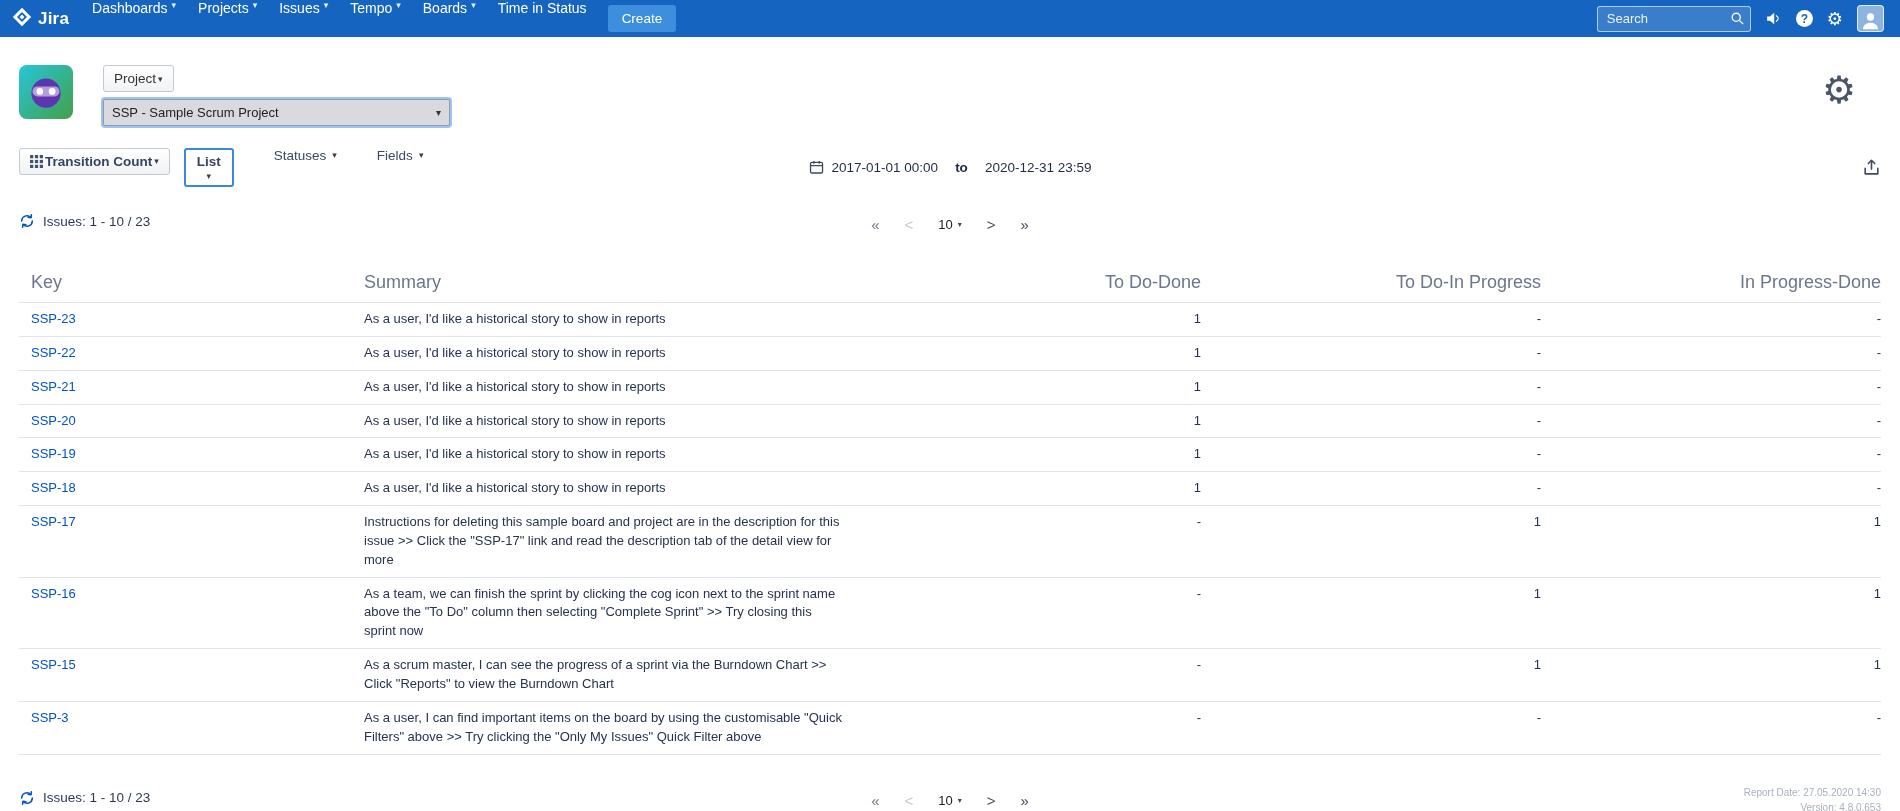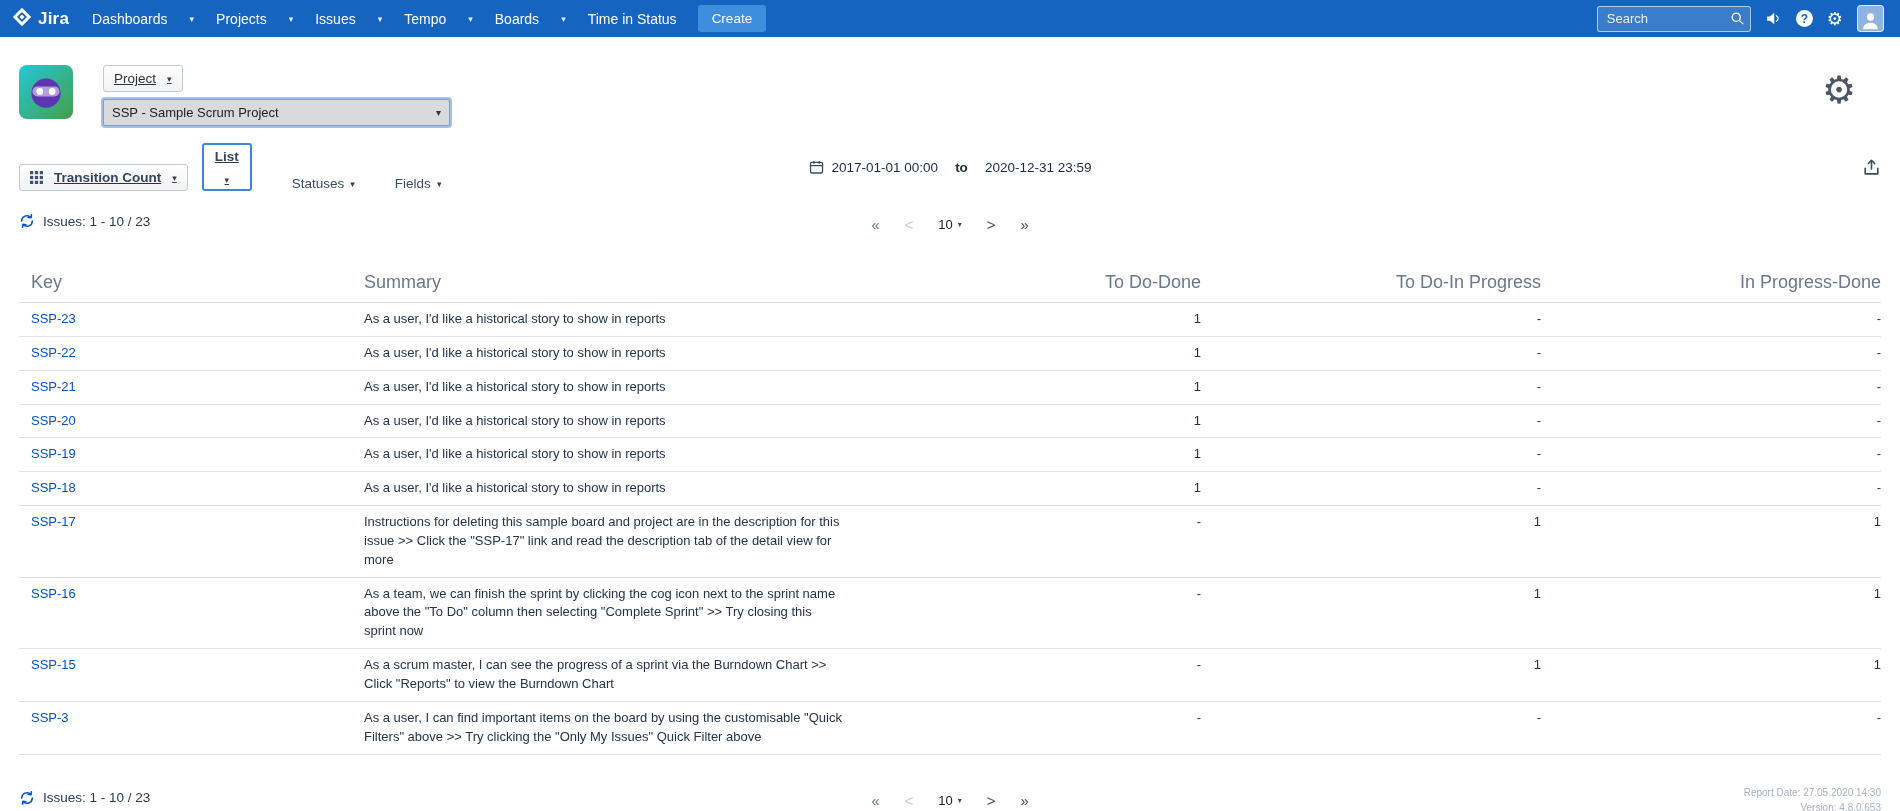--- a/index.html
+++ b/index.html
@@ -7,21 +7,21 @@
   body { font-family: "Liberation Sans", sans-serif; background: #fff; position: relative; }
   button { font-family: inherit; cursor: pointer; }
 
   
   .navbar { height: 37px; background: var(--navbar-bg,#1565c0); color: #fff;
             display: flex; justify-content: space-between; align-items: center; padding: 0 16px 0 12px; }
   .nav-left { display: flex; align-items: center; height: 100%; }
   .brand { display: flex; align-items: center; gap: 6px; margin-right: 12px; cursor: pointer; }
   .brand-text { font-size: 17px; font-weight: 700; letter-spacing: .2px; }
   .nav-items { display: flex; height: 100%; }
-  .nav-item { display: flex; align-items: center; gap: 22px; padding: 0 11px; font-size: 14px; cursor: pointer; color:#fff; text-decoration:none; }
+  .nav-item { display: flex; align-items: flex-start; gap: 4px; padding: 0 11px; font-size: 14px; cursor: pointer; color:#fff; text-decoration:none; }
   .chevron { font-size: 9px; opacity: .9; }
   .chevron.dark { color: #333; opacity: .95; }
   .chevron.tiny { font-size: 8px; color: #333; }
   .create-btn { margin-left: 10px; background: var(--create-btn-bg,#3e8ede); color: #fff; border: none;
                 border-radius: 3px; font-size: 13.5px; padding: 6px 14px; }
   .nav-right { display: flex; align-items: center; gap: 14px; }
   .search-box { position: relative; }
   .search-box input { width: 154px; height: 26px; background: rgba(255,255,255,.16);
                       border: 1px solid rgba(255,255,255,.6); border-radius: 3px; color: #fff;
                       font-size: 13px; padding: 0 26px 0 9px; font-family: inherit; outline: none; }
@@ -35,32 +35,32 @@
   .gear-glyph { font-size: 18px; line-height: 1; color: #fff; }
   .avatar { width: 27px; height: 27px; border-radius: 4px; background: #8db3de;
             border: 1px solid rgba(255,255,255,.75); display: flex; align-items: center;
             justify-content: center; overflow: hidden; cursor: pointer; }
   .avatar svg { width: 21px; height: 21px; margin-top: 4px; }
 
   
   .project-header { position: relative; padding: 28px 0 0 19px; display: flex; align-items: flex-start; gap: 30px; }
   .project-avatar svg { width: 54px; height: 54px; display: block; }
   .project-controls { display: flex; flex-direction: column; align-items: flex-start; gap: 7px; }
-  .aui-btn { display: inline-flex; align-items: center; gap: 11px; background: linear-gradient(#ffffff,#f1f2f4);
-             border: 1px solid #c3c9d1; border-radius: 3px; font-size: 13.5px; color: #333; padding: 5px 10px; text-decoration: underline; }
+  .aui-btn { display: inline-flex; align-items: center; gap: 2px; background: linear-gradient(#ffffff,#f1f2f4);
+             border: 1px solid #c3c9d1; border-radius: 3px; font-size: 13.5px; color: #333; padding: 5px 10px; }
   .aui-btn .lbl-bold { font-weight: 700; color: #344563; }
   .project-select { width: 347px; height: 27px; background: #d8dadd; border: 1px solid #8b9bb3; border-radius: 2px;
                     display: flex; align-items: center; justify-content: space-between; padding: 0 8px;
                     font-size: 13px; color: #222; box-shadow: 0 0 0 2px #9ec3f0; cursor: pointer; gap: 37px; }
   .select-arrow { font-size: 10px; color: #333; }
   .big-gear { position: absolute; top: 34px; right: 44px; font-size: 38px; color: #4a5568; line-height: 1; cursor: pointer; }
 
   
   .toolbar { position: relative; margin-top: 20px; padding: 0 19px; display: flex; align-items: center; height: 42px; }
-  .toolbar-left { display: flex; align-items: flex-end; }
+  .toolbar-left { display: flex; align-items: flex-start; }
   .aui-btn.selected { border: 2px solid var(--selected-border,#3c87d8); background: #fff; margin-left: 14px; padding: 4px 11px; flex-direction: column; }
   .grid-icon svg { width: 13px; height: 13px; display: block; }
   .text-btn { background: none; border: none; font-size: 13.5px; color: #3b4a63;
               display: inline-flex; gap: 6px; align-items: center; margin-left: 40px; }
   .date-range { position: absolute; left: 50%; transform: translateX(-50%); display: flex; align-items: center;
                 gap: 7px; font-size: 13.5px; color: #1f2b40; cursor: pointer; }
   .date-sep { margin: 0 10px; font-weight: bold; }
   .cal-icon svg { width: 16px; height: 16px; display: block; }
   .export-icon { margin-left: auto; cursor: pointer; }
   .export-icon svg { width: 19px; height: 19px; display: block; }

